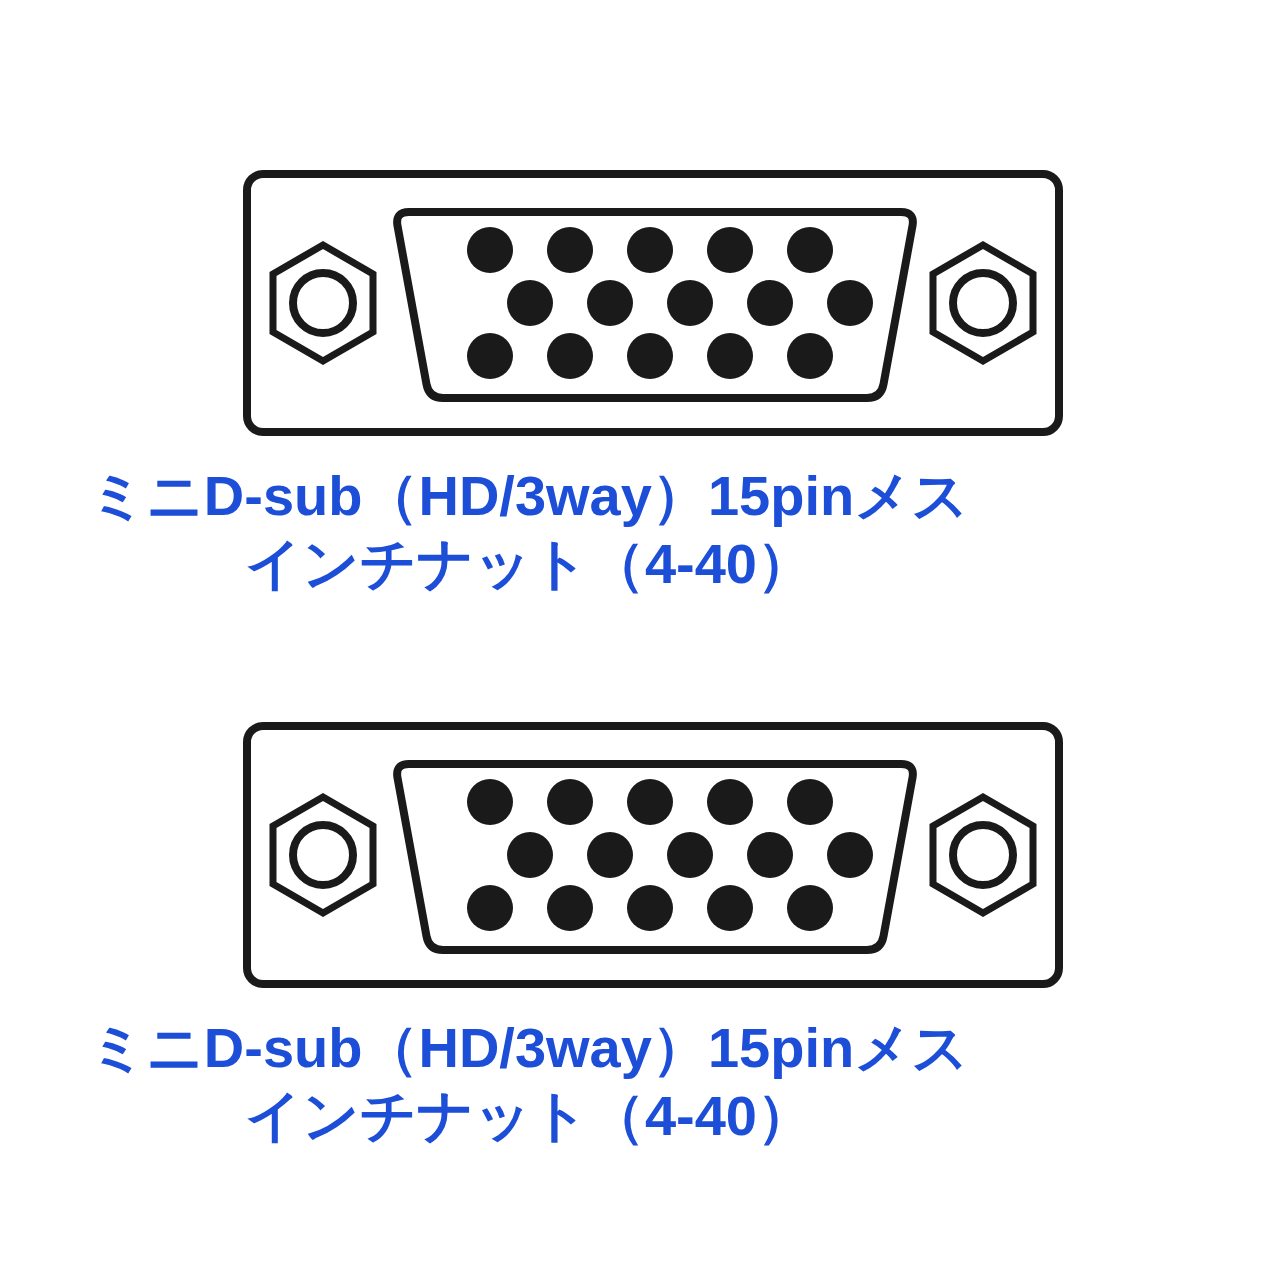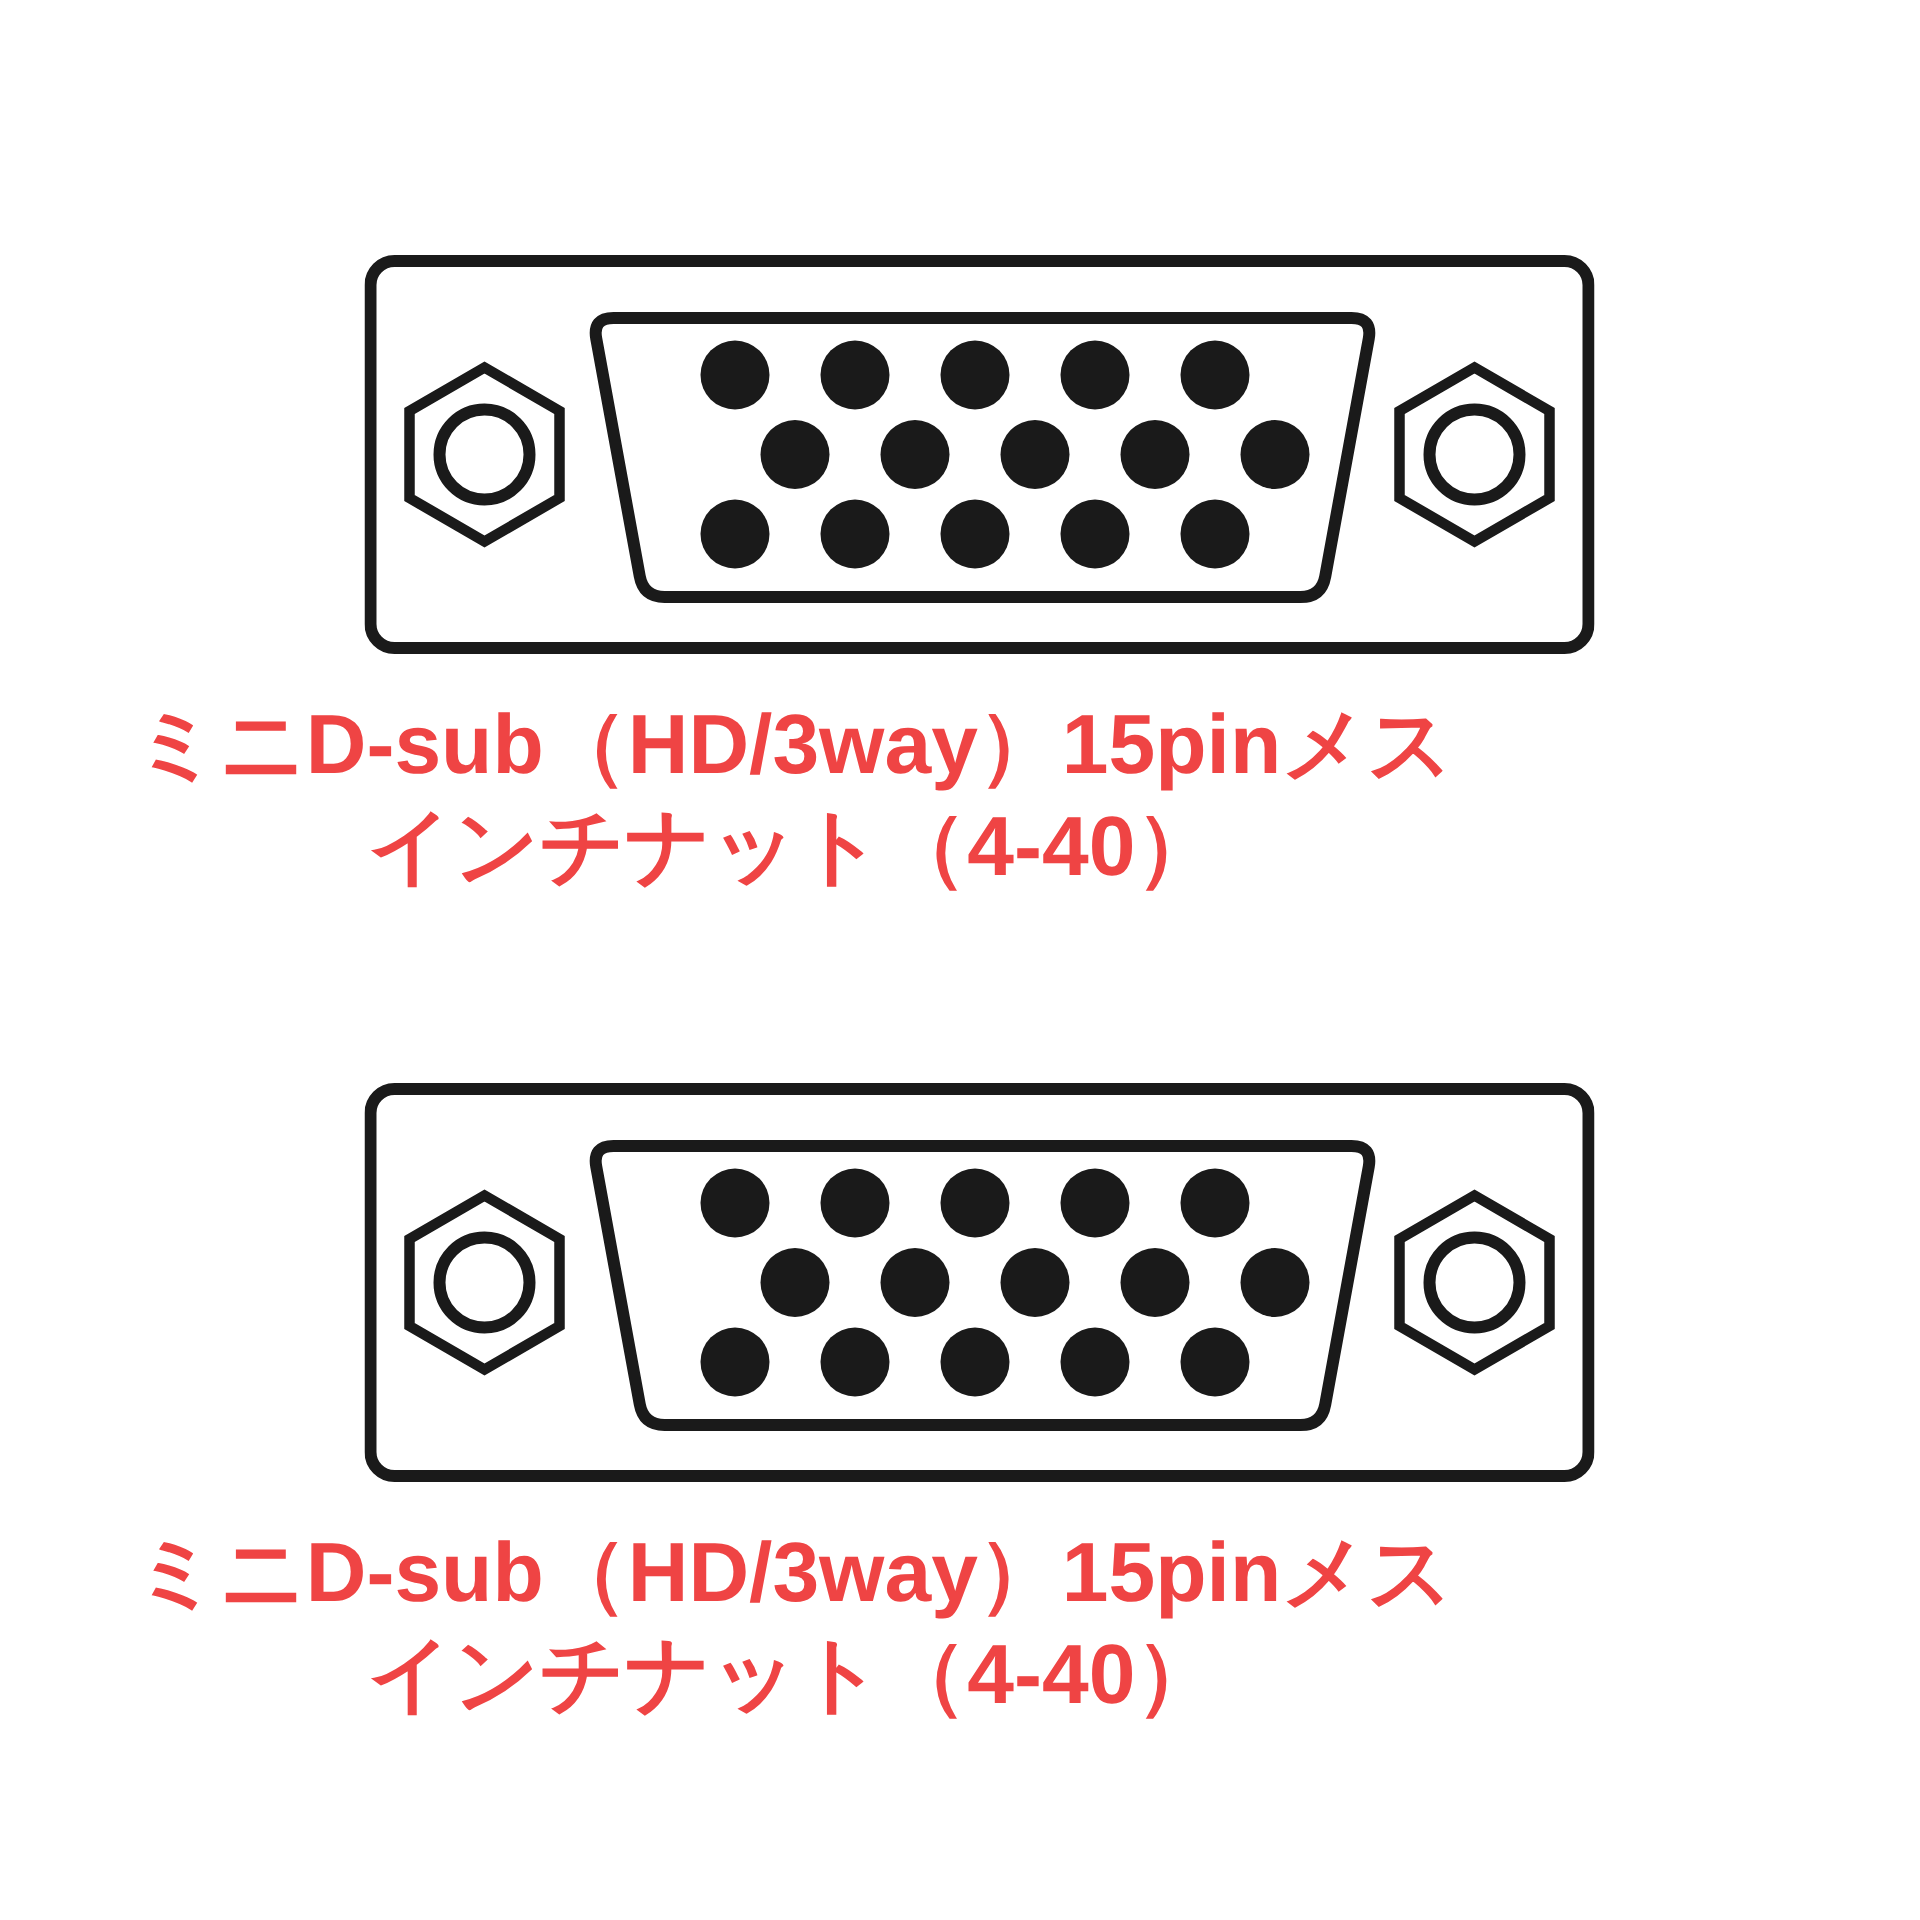--- a/index.html
+++ b/index.html
@@ -25,21 +25,21 @@
     display: block;
   }
   #connector-1 { top: 170px; }
   #connector-2 { top: 722px; }
 
   .connector-label {
     position: absolute;
     left: 0;
     width: 1058px;
     text-align: center;
-    color: #ef4444;
+    color: #1d4ed8;
     font-weight: bold;
     font-size: 56px;
     line-height: 68px;
     letter-spacing: 0px;
   }
   #label-1 { top: 462px; }
   #label-2 { top: 1014px; }
 
   
   .plate {

